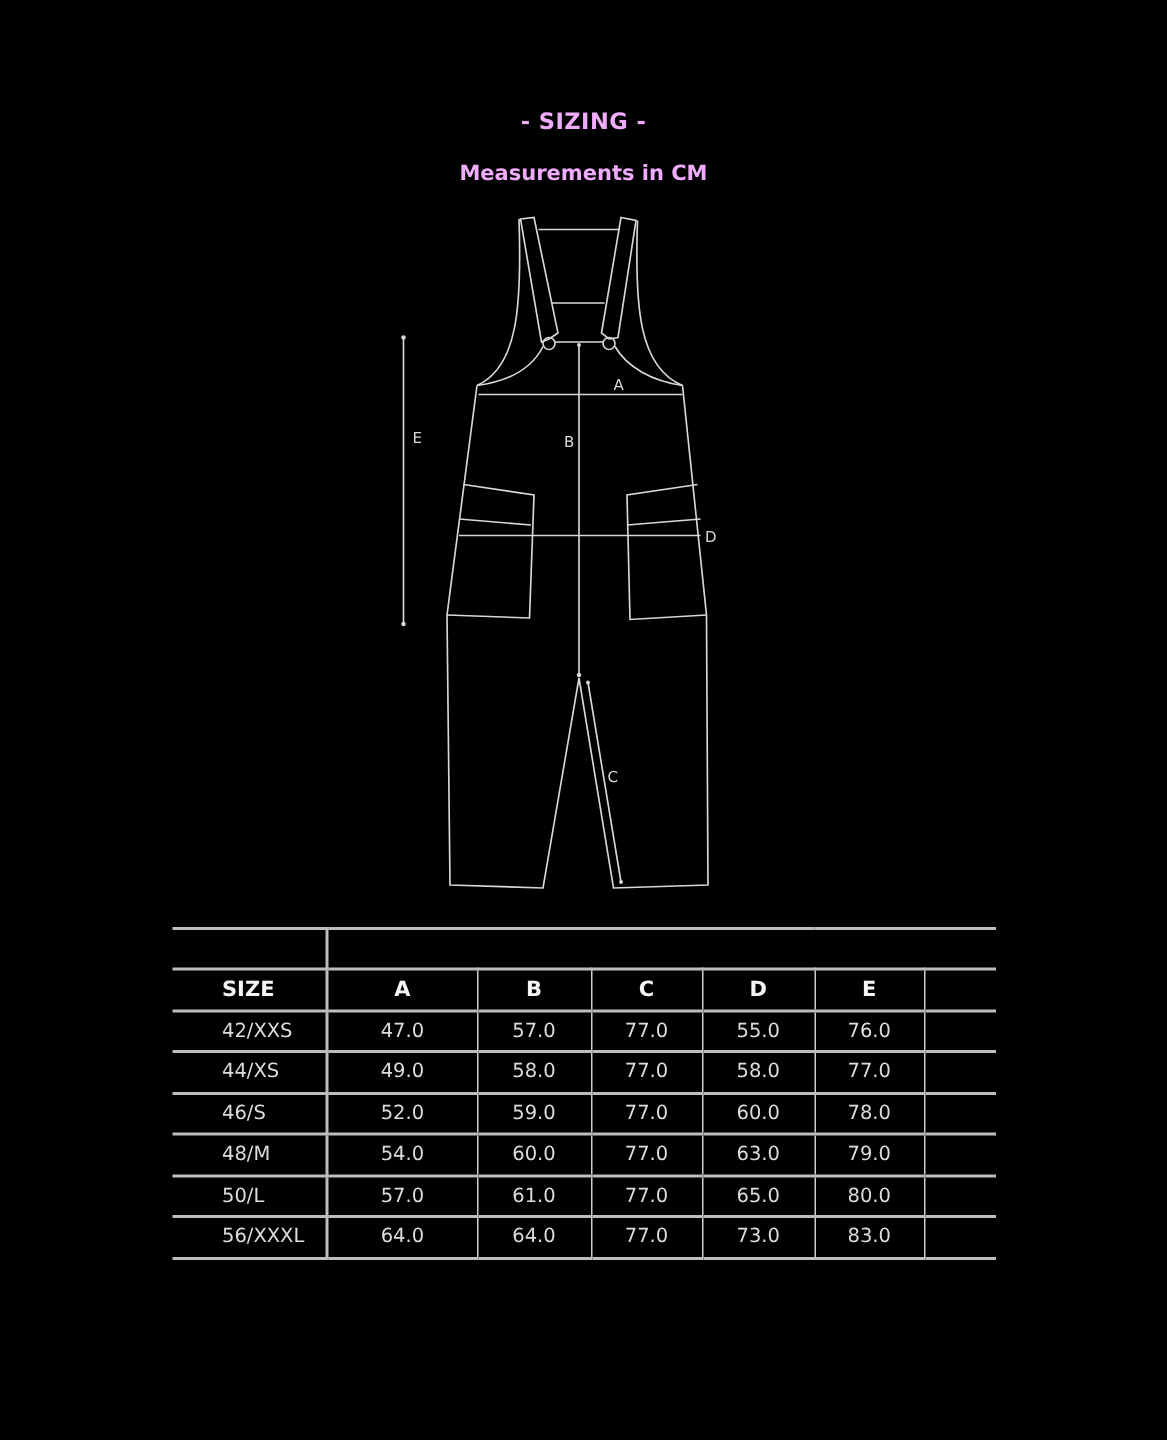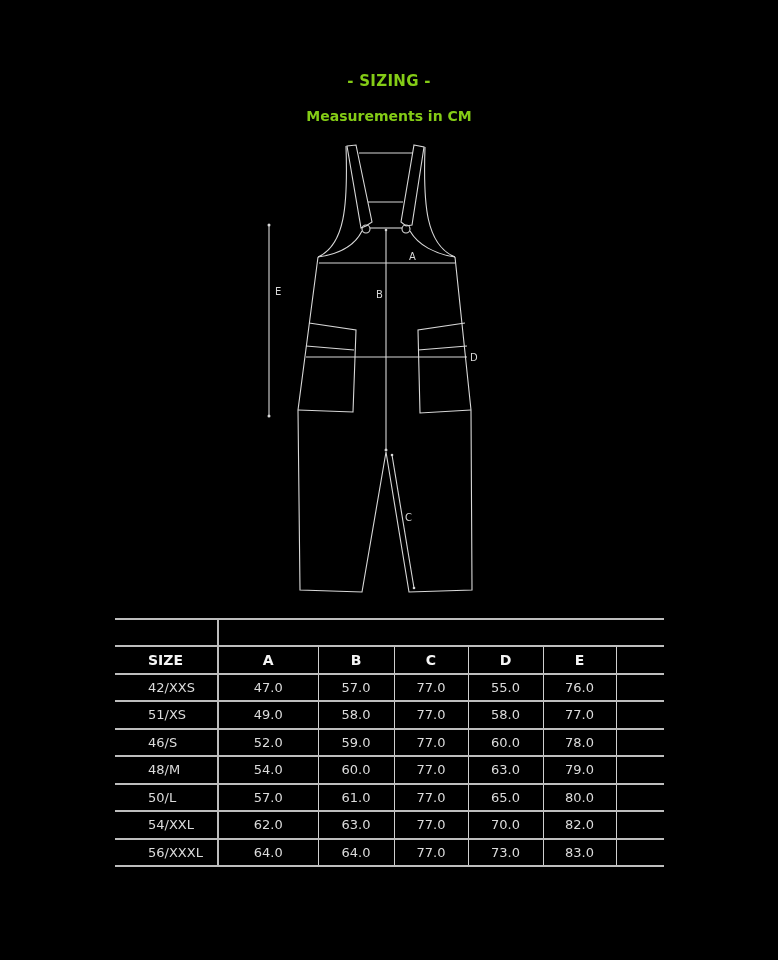--- a/index.html
+++ b/index.html
@@ -1,17 +1,17 @@
 <!DOCTYPE html>
 <html><head>
 <meta charset="utf-8">
 <style>
   html, body { margin: 0; padding: 0; background: #000; }
   body { width: 778px; height: 960px; position: relative; overflow: hidden; font-family: "DejaVu Sans", sans-serif; color: #e8e8e8; }
-  .title { position: absolute; left: 0; width: 778px; text-align: center; font-weight: bold; color: #84cc16; }
+  .title { position: absolute; left: 0; width: 778px; text-align: center; font-weight: bold; color: #f0abfc; }
   .t1 { top: 72px; font-size: 15px; letter-spacing: 0.3px; }
   .t2 { top: 108px; font-size: 14px; }
   svg.drawing { position: absolute; left: 0; top: 0; }
   .lbl { font-family: "DejaVu Sans", sans-serif; font-size: 10px; fill: #d8d8d8; }
   table.sz { position: absolute; left: 115px; top: 618px; width: 549px; border-collapse: collapse; table-layout: fixed; }
   table.sz td { height: 25.5px; padding: 0; font-size: 13px; color: #dcdcdc; text-align: center; border-bottom: 2px solid #bdbdbd; }
   table.sz tr.top td { height: 25px; border-top: 2px solid #bdbdbd; }
   table.sz tr.head td { font-weight: bold; color: #f5f5f5; font-size: 14px; }
   table.sz td.size { text-align: left; padding-left: 33px; border-right: 2px solid #bdbdbd; }
   table.sz tr.head td.size { padding-left: 33px; }
@@ -98,21 +98,21 @@
   <tr>
     <td class="size">42/XXS</td>
     <td class="v">47.0</td>
     <td class="v">57.0</td>
     <td class="v">77.0</td>
     <td class="v">55.0</td>
     <td class="v">76.0</td>
     <td class="last"></td>
   </tr>
   <tr>
-    <td class="size">51/XS</td>
+    <td class="size">44/XS</td>
     <td class="v">49.0</td>
     <td class="v">58.0</td>
     <td class="v">77.0</td>
     <td class="v">58.0</td>
     <td class="v">77.0</td>
     <td class="last"></td>
   </tr>
   <tr>
     <td class="size">46/S</td>
     <td class="v">52.0</td>
@@ -134,29 +134,20 @@
   <tr>
     <td class="size">50/L</td>
     <td class="v">57.0</td>
     <td class="v">61.0</td>
     <td class="v">77.0</td>
     <td class="v">65.0</td>
     <td class="v">80.0</td>
     <td class="last"></td>
   </tr>
   <tr>
-    <td class="size">54/XXL</td>
-    <td class="v">62.0</td>
-    <td class="v">63.0</td>
-    <td class="v">77.0</td>
-    <td class="v">70.0</td>
-    <td class="v">82.0</td>
-    <td class="last"></td>
-  </tr>
-  <tr>
     <td class="size">56/XXXL</td>
     <td class="v">64.0</td>
     <td class="v">64.0</td>
     <td class="v">77.0</td>
     <td class="v">73.0</td>
     <td class="v">83.0</td>
     <td class="last"></td>
   </tr>
 </tbody>
   </table>

